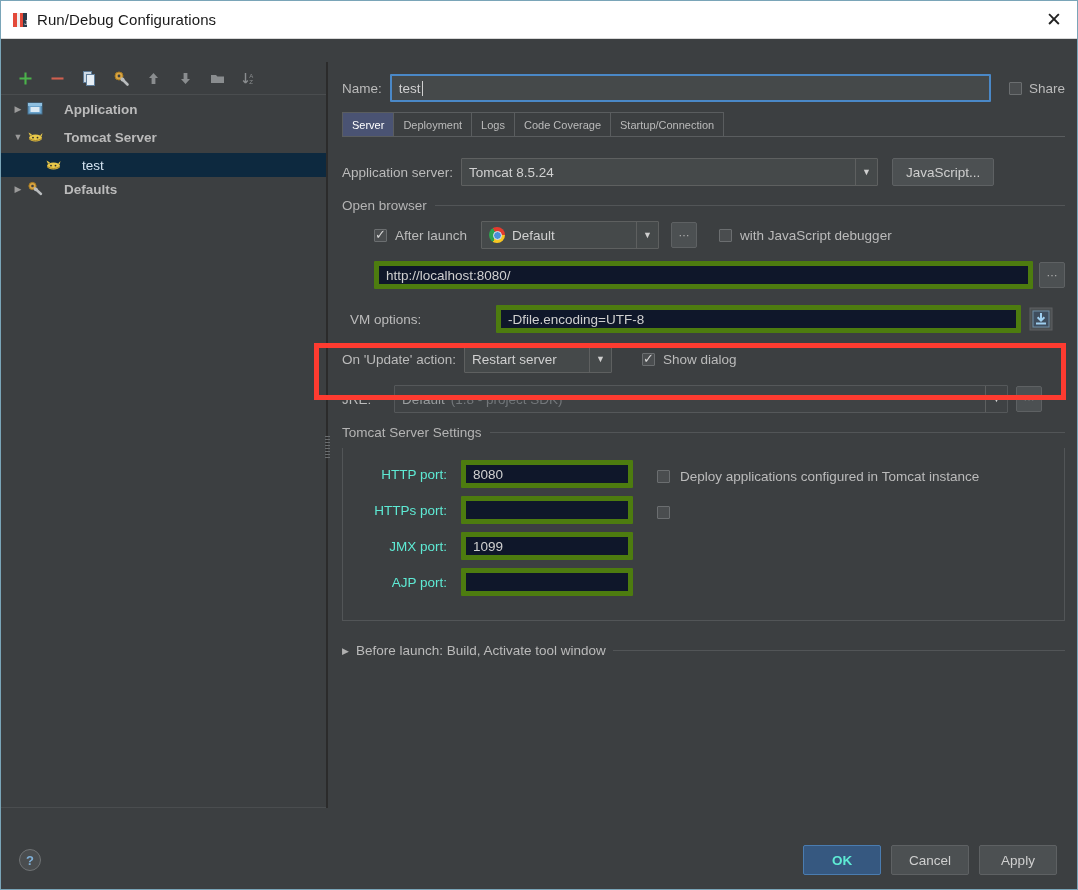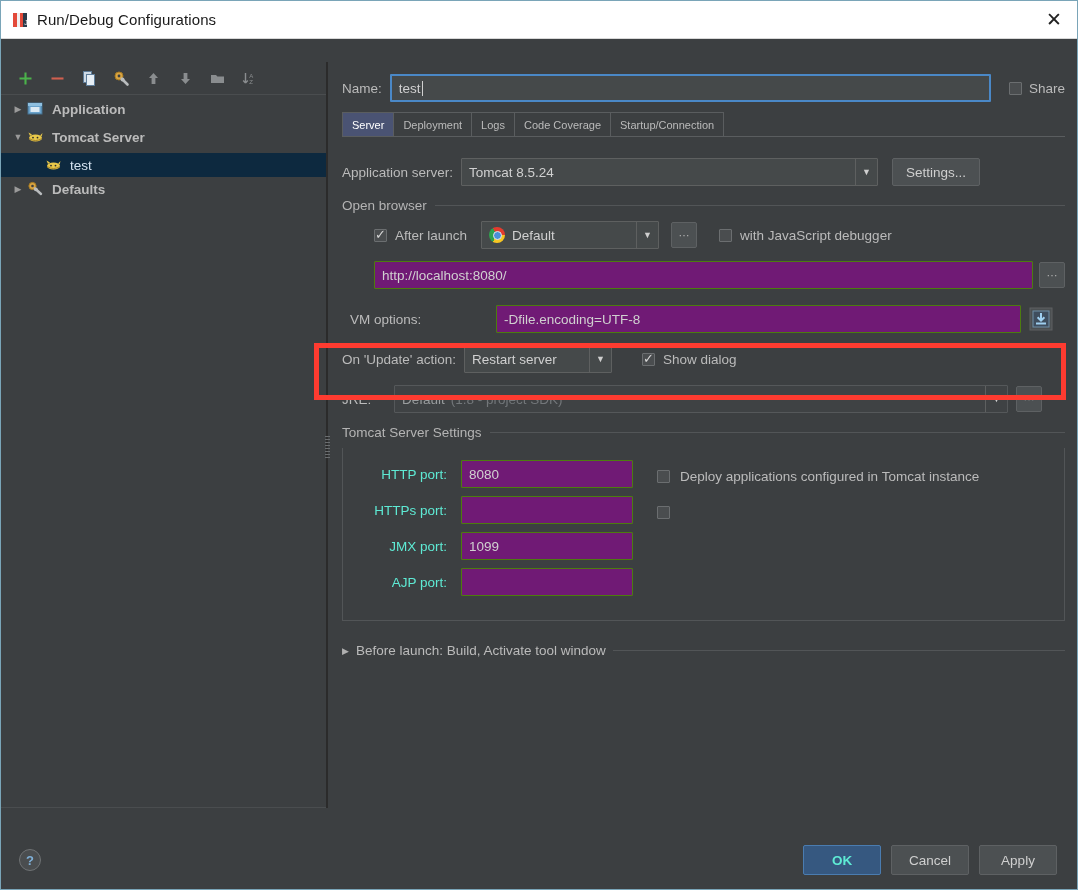--- a/index.html
+++ b/index.html
@@ -63,41 +63,41 @@
     height: 24px; display: flex; align-items: center;
     padding-left: 8px; cursor: pointer; color: #bbbbbb;
     font-size: 13.5px;
   }
   .tree-row.selected { background: #0d293f; color: #d4e3f0; }
   .tree-row .twisty {
     width: 18px; text-align: center; color: #9a9a9a; font-size: 9px; flex: 0 0 auto;
   }
   .tree-row .ticon { width: 20px; height: 16px; margin-right: 5px; position: relative; flex: 0 0 auto; }
   .tree-row.child { padding-left: 44px; }
-  .tree-label { white-space: nowrap; }
+  .tree-label { white-space: nowrap; margin-left: 12px; }
   .tree-row.group .tree-label { font-weight: bold; }
 
   .splitter {
     width: 1px; background: #2b2b2b; position: relative;
   }
   .grip {
     position: absolute; left: -4px; top: 370px;
     width: 9px; height: 30px;
     display: flex; flex-direction: column; justify-content: center; align-items: center; gap: 2px;
     cursor: col-resize;
   }
   .grip i { display: block; width: 5px; height: 1px; background: #6a6d6f; }
 
   
   .right-pane { flex: 1 1 auto; padding: 12px 12px 0 14px; min-width: 0; position: relative; }
 
   .name-row { display: flex; align-items: center; gap: 8px; height: 28px; margin-bottom: 10px; }
   .lbl { color: #bbbbbb; white-space: nowrap; }
   .textfield {
-    background: #701a75; border: 1px solid #4d7c0f; color: #d0d0d0;
+    background: #0f172a; border: 5px solid #4d7c0f; color: #d0d0d0;
     height: 28px; padding: 0 7px; display: flex; align-items: center;
     font-size: 13.5px; border-radius: 1px;
   }
   .textfield.focused { border: 2px solid #4a88c7; background: #45494a; }
   .caret { display:inline-block; width: 1px; height: 15px; background: #d0d0d0; margin-left: 1px; }
   #name-input { flex: 1 1 auto; }
 
   .share-box { display: flex; align-items: center; gap: 7px; margin-left: 10px; white-space: nowrap; }
 
   .checkbox {
@@ -394,21 +394,21 @@
       <div class="tabs-underline"></div>
 
       <div class="panel">
 
         <div class="row">
           <span class="lbl">Application server:</span>
           <span class="combo" style="width:417px;">
             <span class="cval">Tomcat 8.5.24</span>
             <span class="carrow">▼</span>
           </span>
-          <span class="btn" style="margin-left:6px;">Settings...</span>
+          <span class="btn" style="margin-left:6px;">JavaScript...</span>
         </div>
 
         <div class="group">
           <div class="group-head">
             <span class="group-title">Open browser</span>
             <span class="gline"></span>
           </div>
 
           <div class="indent">
             <div class="row">

